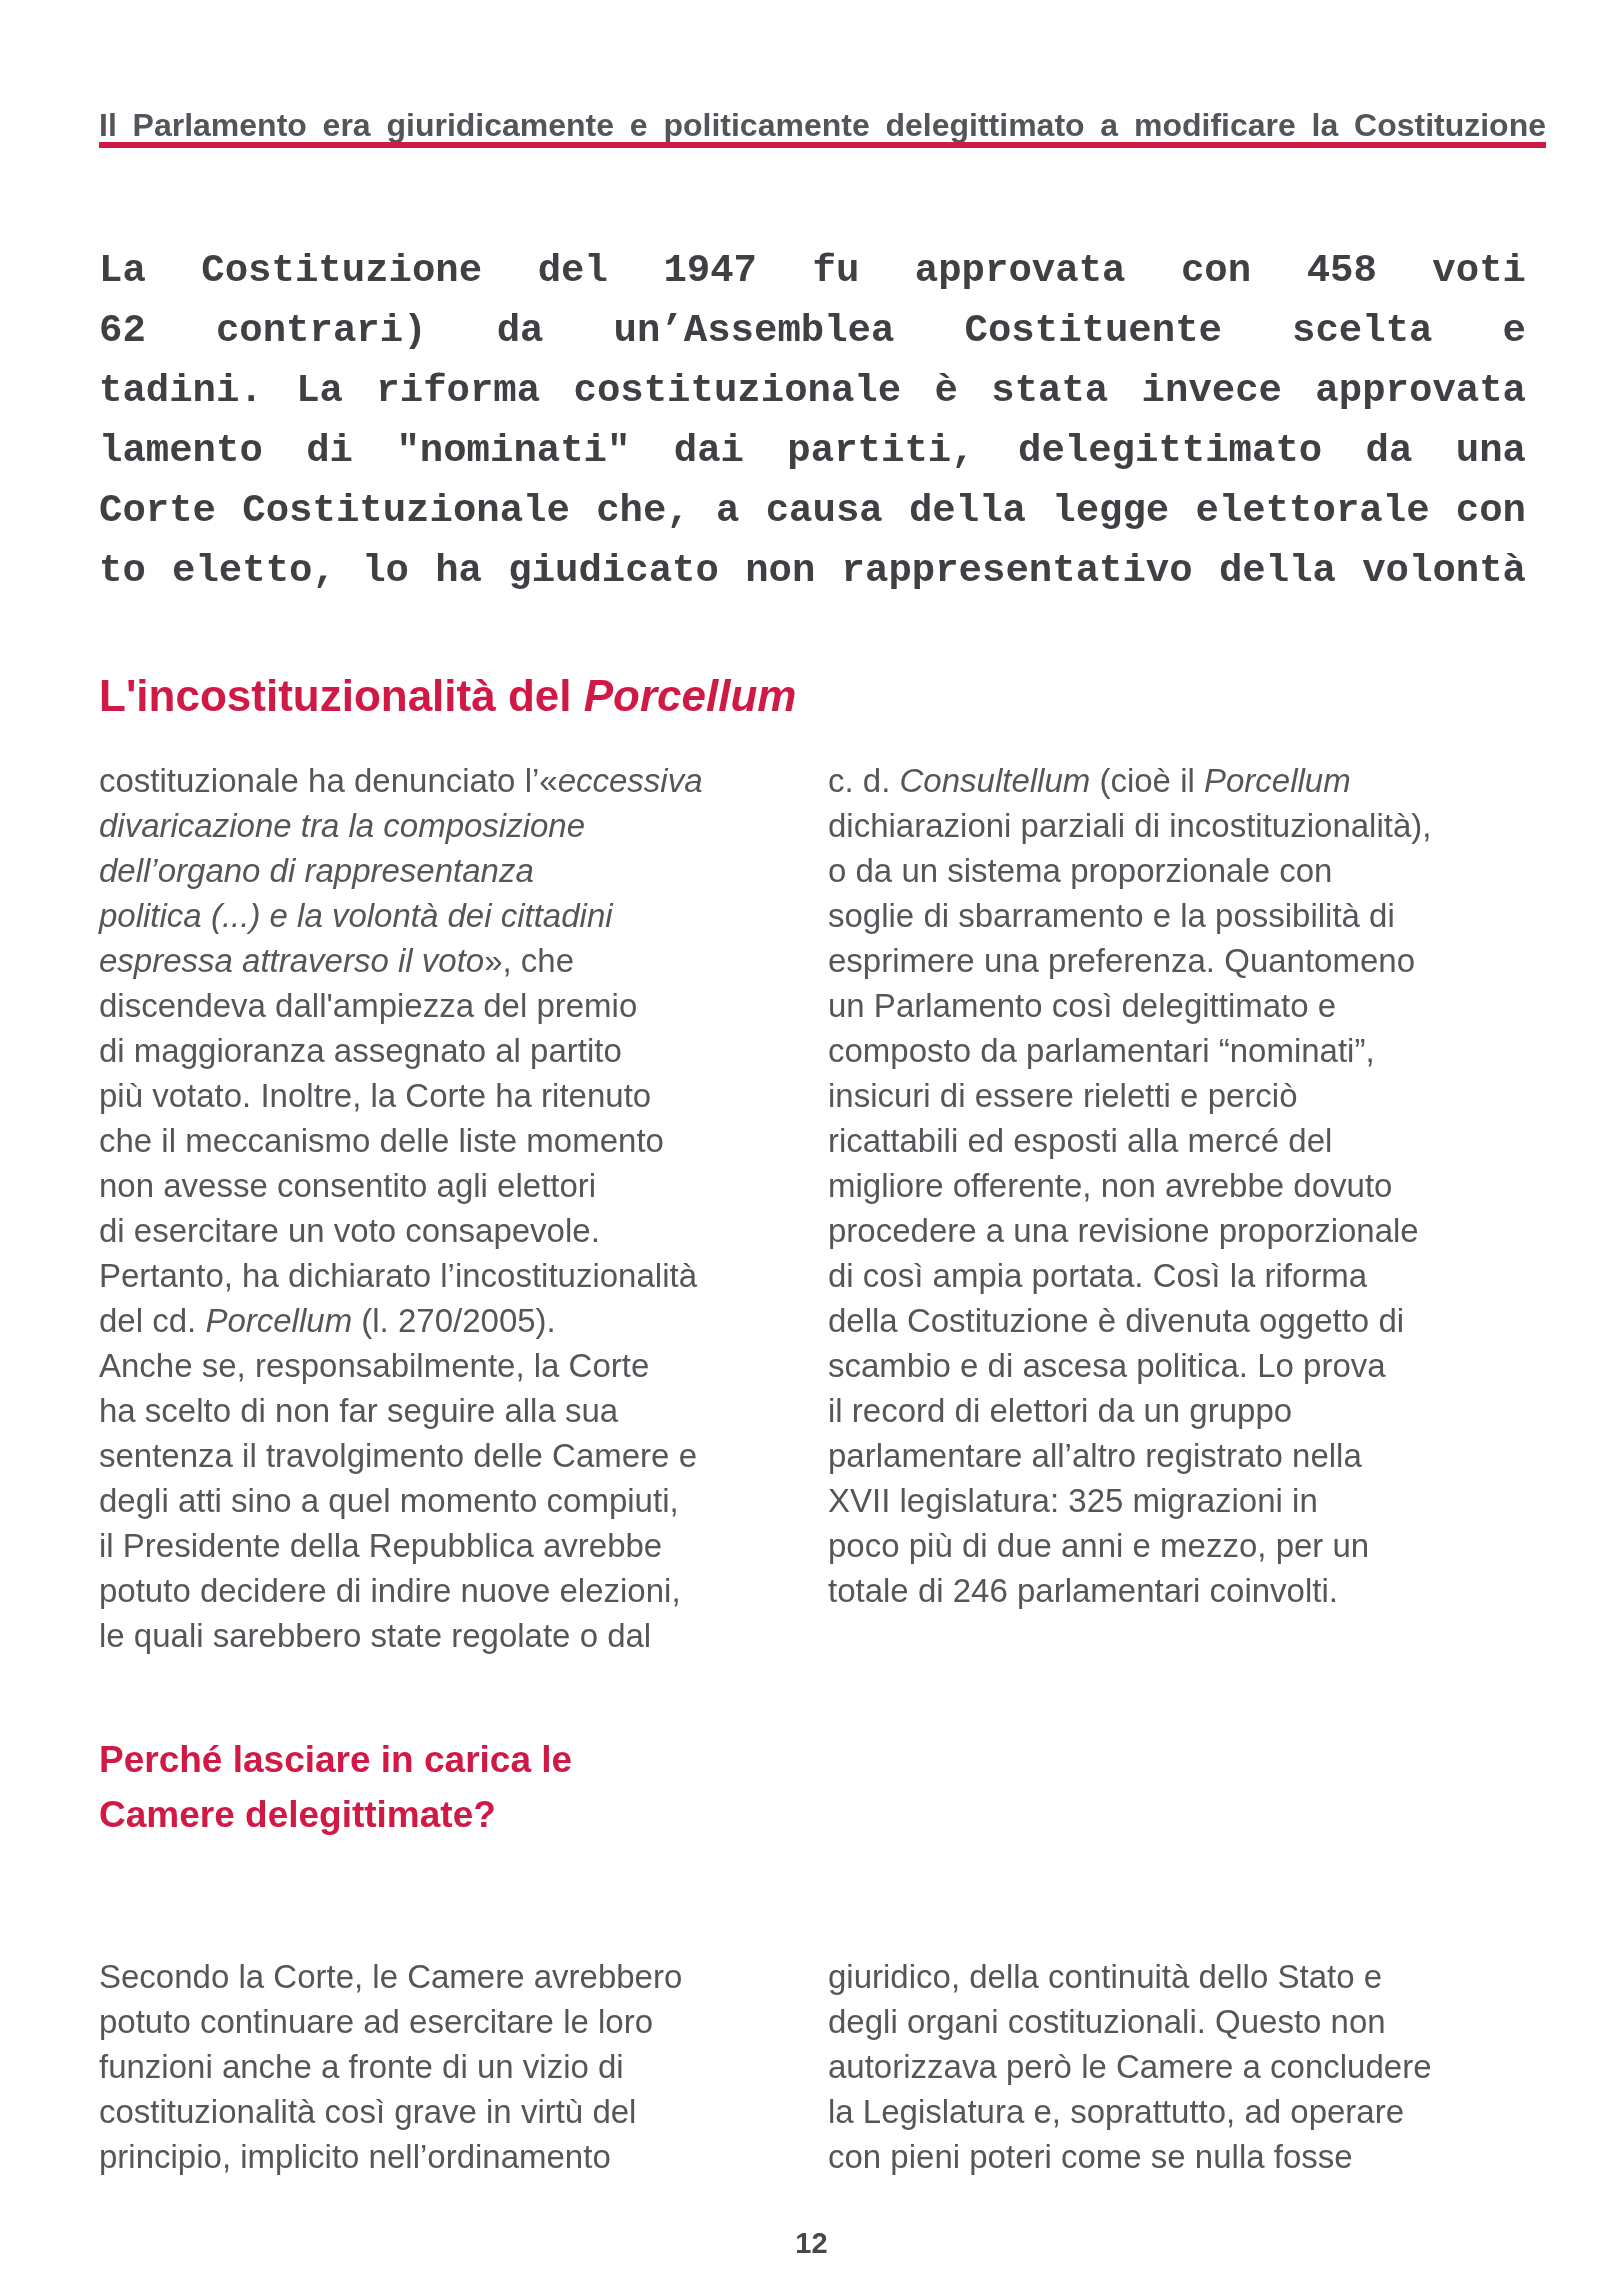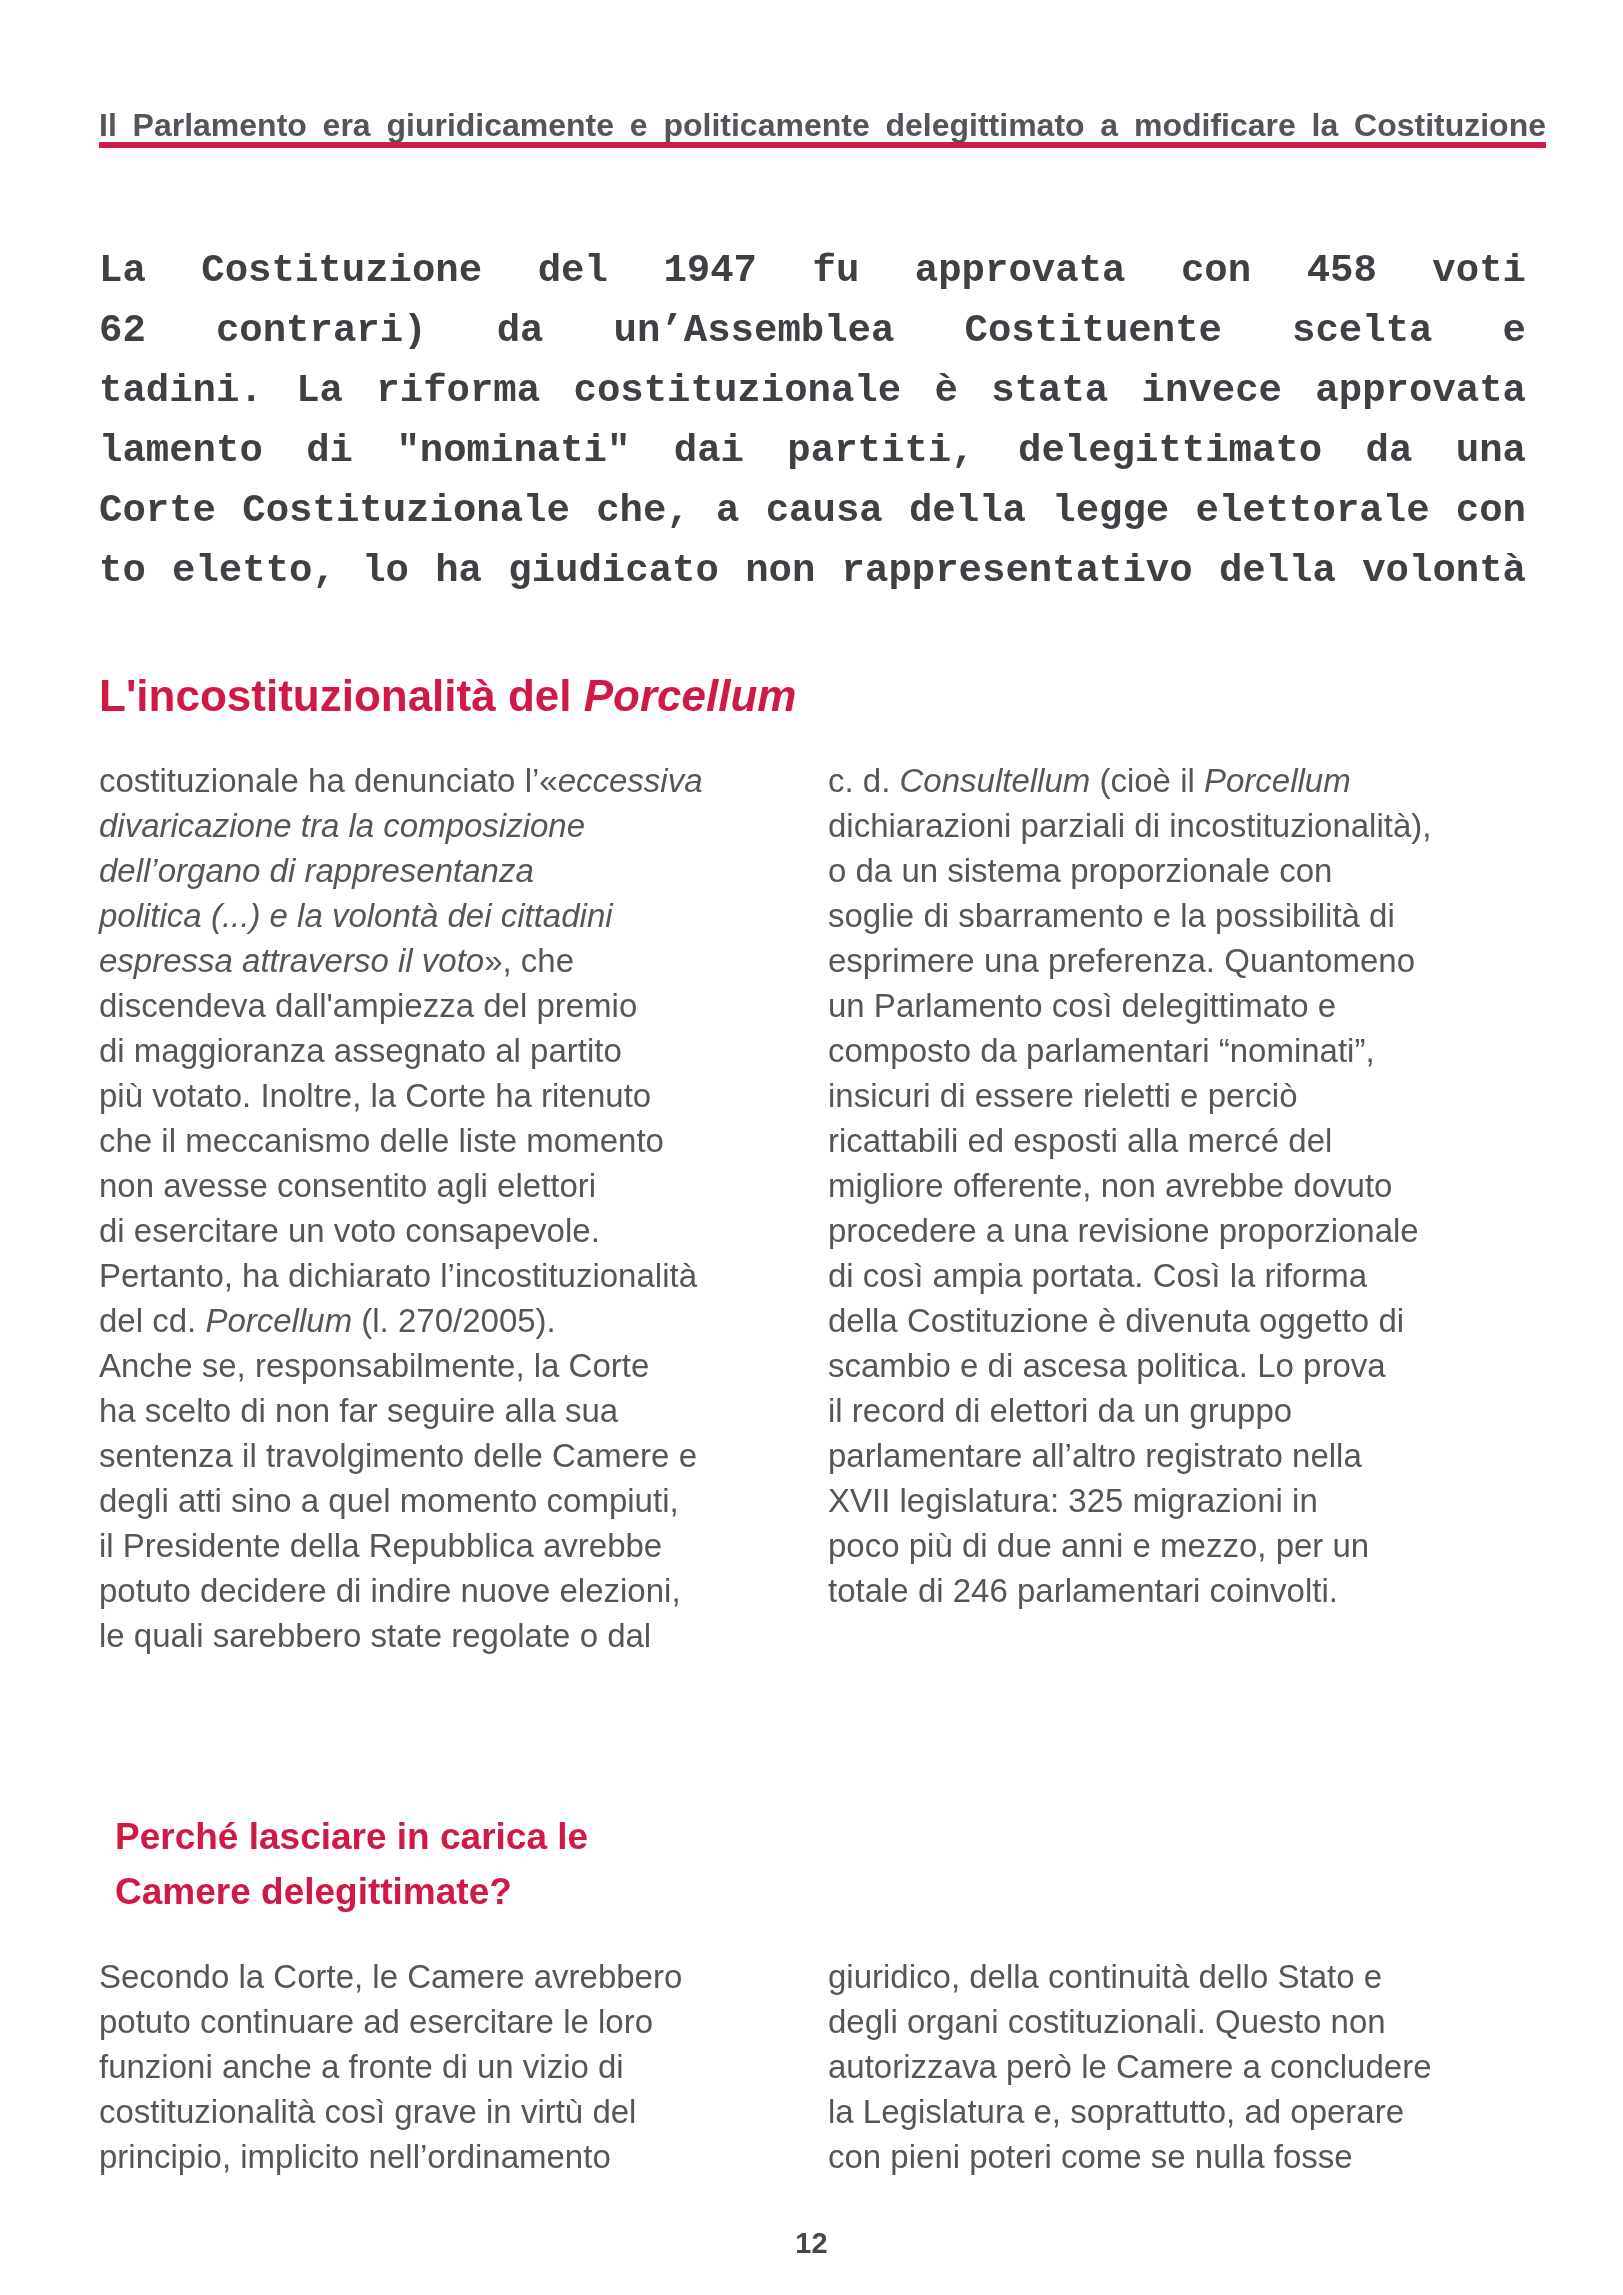--- a/index.html
+++ b/index.html
@@ -57,24 +57,23 @@
     white-space: nowrap;
   }
   .heading-1 {
     left: 99px;
     top: 674px;
     font-size: 44px;
     line-height: 43px;
   }
   .heading-2 {
     left: 99px;
-    top: 1809px;
+    top: 1732px;
     font-size: 37px;
     line-height: 55px;
-    margin-left: 16px;
   }
 
   .bodycol {
     font-size: 33px;
     color: #55565a;
     width: 720px;
   }
   .bodycol .line {
     height: 45px;
     line-height: 45px;

